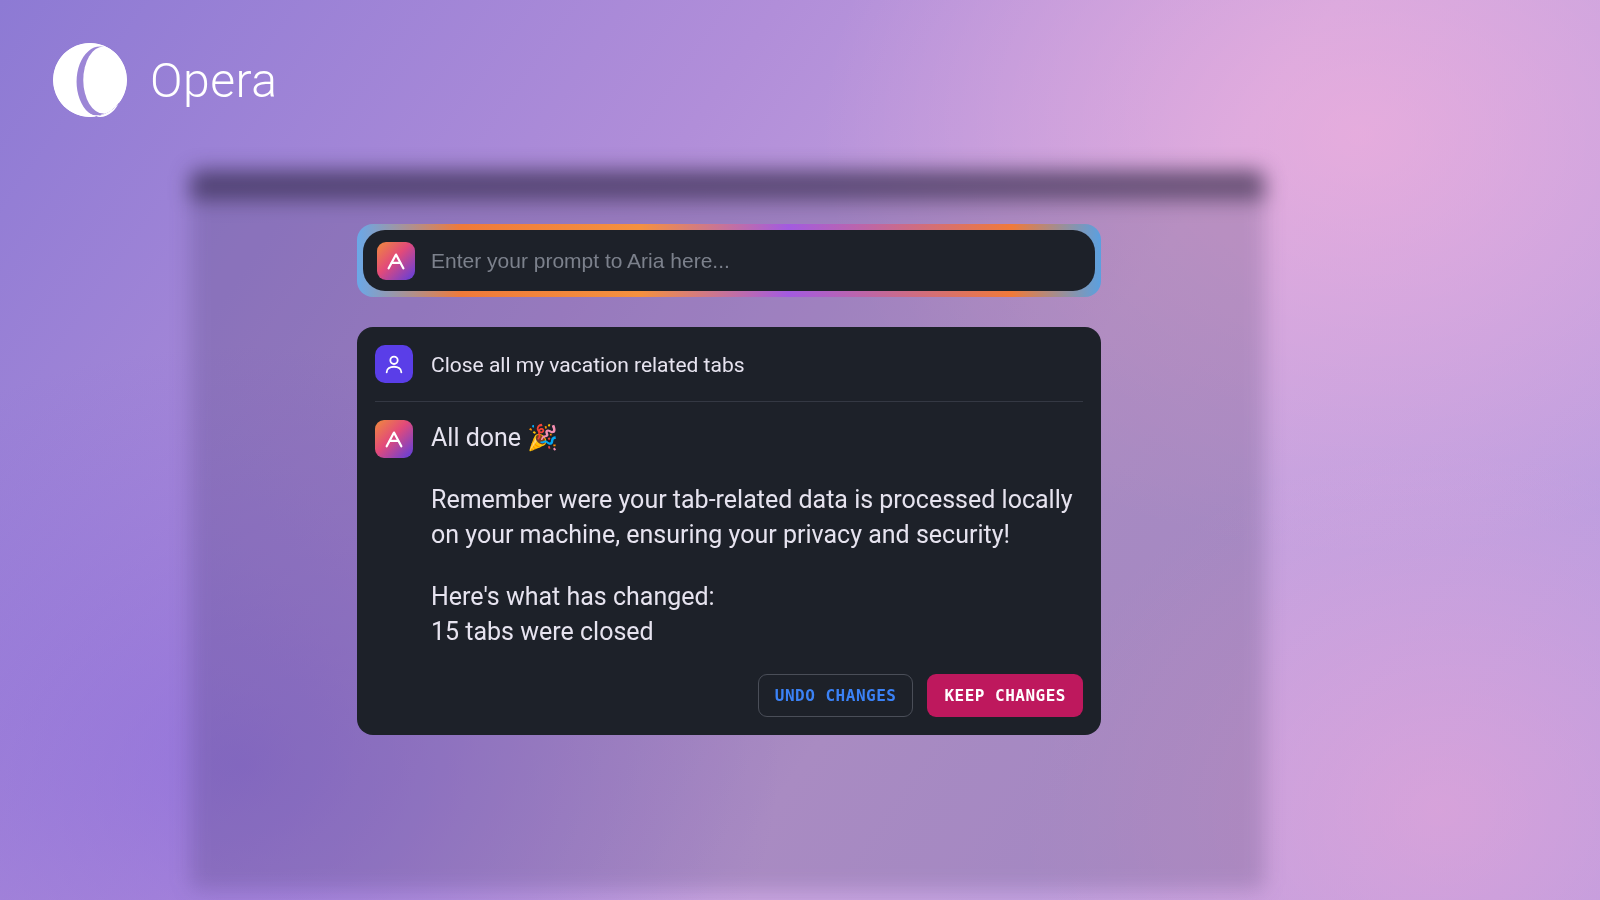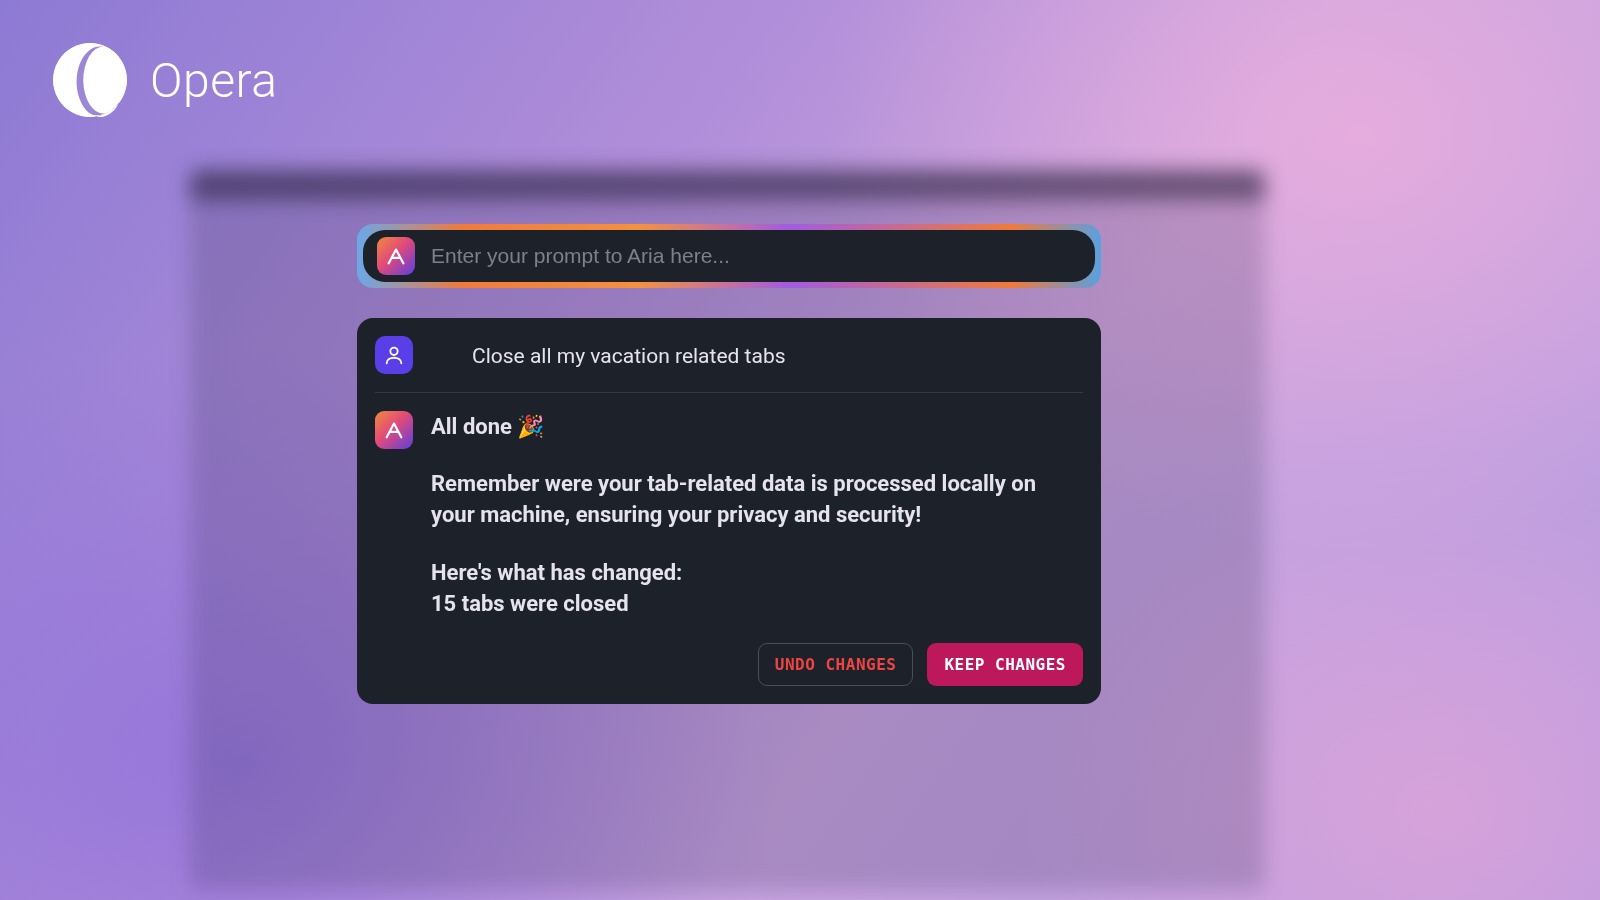--- a/index.html
+++ b/index.html
@@ -32,21 +32,21 @@
     background:linear-gradient(90deg,#6aa8e8 0%,#f07a3a 14%,#f5913f 38%,#a35be0 58%,#f07a3a 88%,#5aa0e0 100%);
   }
   .prompt-wrap::before {
     content:""; position:absolute; inset:-6px; border-radius:20px;
     background:rgba(180,170,210,0.25);
     z-index:-1;
   }
   .prompt-bar {
     display:flex; align-items:center; gap:16px;
     background:#1d2129; border-radius:22px; padding:10px 14px;
-    height:52px;
+    height:61px;
   }
   .aria-badge {
     width:38px; height:38px; border-radius:9px; flex-shrink:0;
     background:linear-gradient(135deg,#f08a3c 0%,#e24a7a 45%,#5a3ee0 100%);
     display:flex; align-items:center; justify-content:center;
   }
   .prompt-input {
     flex:1; background:transparent; border:none; outline:none;
     color:#e6e3ef; font-size:21px;
   }
@@ -58,34 +58,34 @@
   }
   .convo {
     background:#1d2129; border-radius:16px; padding:18px 18px 18px 18px;
     color:#e6e3ef;
   }
   .row { display:flex; gap:18px; align-items:flex-start; }
   .user-badge {
     width:38px; height:38px; border-radius:10px; flex-shrink:0;
     background:#5a3ee8; display:flex; align-items:center; justify-content:center;
   }
-  .row-text { font-size:21px; line-height:1.35; padding-top:6px;margin-left:41px; }
+  .row-text { font-size:21px; line-height:1.35; padding-top:6px; }
   .divider { height:1px; background:#343843; margin:18px 0; }
   .assistant-body { display:flex; gap:18px; }
-  .assistant-col { flex:1; font-size:22px; line-height:1.42;font-weight:bold; }
+  .assistant-col { flex:1; font-size:25px; line-height:1.42; }
   .assistant-col p { margin-bottom:26px; }
   .assistant-col p:last-child { margin-bottom:6px; }
   .actions { display:flex; gap:14px; justify-content:flex-end; margin-top:18px; }
   .btn {
     font-family:ui-monospace,Menlo,Consolas,monospace;
     font-size:16px; letter-spacing:0.5px; font-weight:600;
     padding:11px 16px; border-radius:9px; cursor:pointer;
     border:1px solid transparent;
   }
-  .btn-secondary { background:transparent; color:#ef4444; border-color:#4a4e58; }
+  .btn-secondary { background:transparent; color:#3b82f6; border-color:#4a4e58; }
   .btn-primary { background:#be185d; color:#fff; }
 </style>
 </head>
 <body>
 
 <div class="stage">
 
   <div class="logo">
     <svg width="84" height="84" viewBox="0 0 100 100">
       <defs>

